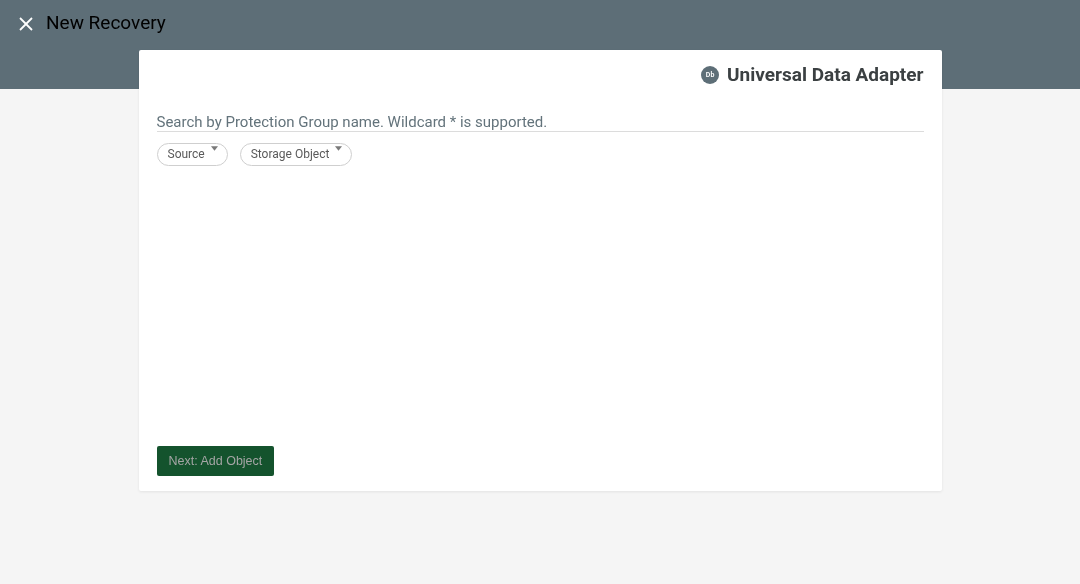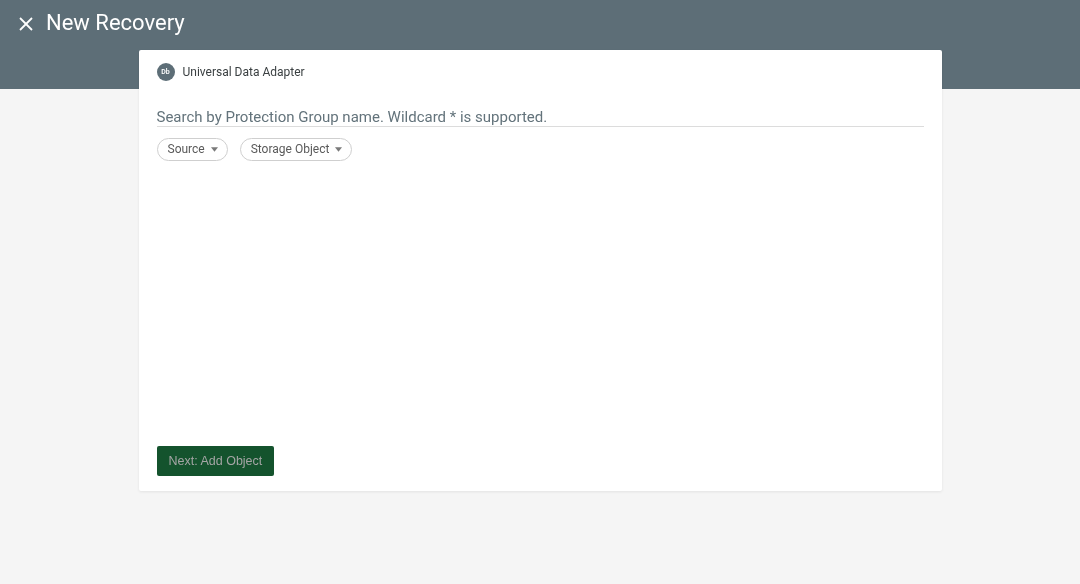--- a/index.html
+++ b/index.html
@@ -28,22 +28,22 @@
       align-items: center;
       justify-content: center;
       color: #ffffff;
       cursor: pointer;
     }
     .close-icon svg {
       width: 14px;
       height: 14px;
     }
     .header-title {
-      color: #ffffff;
-      font-size: 22px;
+      color: #000000;
+      font-size: 19px;
       font-weight: 400;
       margin-left: 6px;
       line-height: 21px;
       padding-top: 2px;
     }
     .card {
       background: #ffffff;
       width: 803px;
       margin: -39px auto 0 auto;
       border-radius: 2px;
@@ -51,38 +51,39 @@
       padding: 13px 18px 15px 18px;
       min-height: 441px;
       display: flex;
       flex-direction: column;
       position: relative;
     }
     .card-header {
       display: flex;
       align-items: center;
       margin-bottom: 26px;
+      justify-content: flex-end;
     }
     .badge-icon {
       width: 18px;
       height: 18px;
       border-radius: 50%;
       background: #5d6e77;
       color: #ffffff;
       font-size: 7px;
       display: flex;
       align-items: center;
       justify-content: center;
       font-weight: 600;
       margin-right: 8px;
     }
     .card-title {
       color: #3b4042;
-      font-size: 12px;
-      font-weight: 400;
+      font-size: 19px;
+      font-weight: 700;
     }
     .search-row {
       border-bottom: 1px solid #dcdcdc;
       margin-bottom: 11px;
     }
     .search-input {
       border: none;
       outline: none;
       width: 100%;
       font-size: 15px;
@@ -98,21 +99,20 @@
       gap: 12px;
       align-items: center;
     }
     .chip {
       border: 1px solid #cfcfcf;
       border-radius: 12px;
       padding: 2px 9px 3px 10px;
       font-size: 12px;
       color: #5a5a5a;
       display: flex;
-      align-items: center;
       cursor: pointer;
       background: #ffffff;
       line-height: 16px;
     }
     .chip .caret {
       margin-left: 6px;
       display: inline-flex;
     }
     .chip .caret svg {
       width: 7px;

